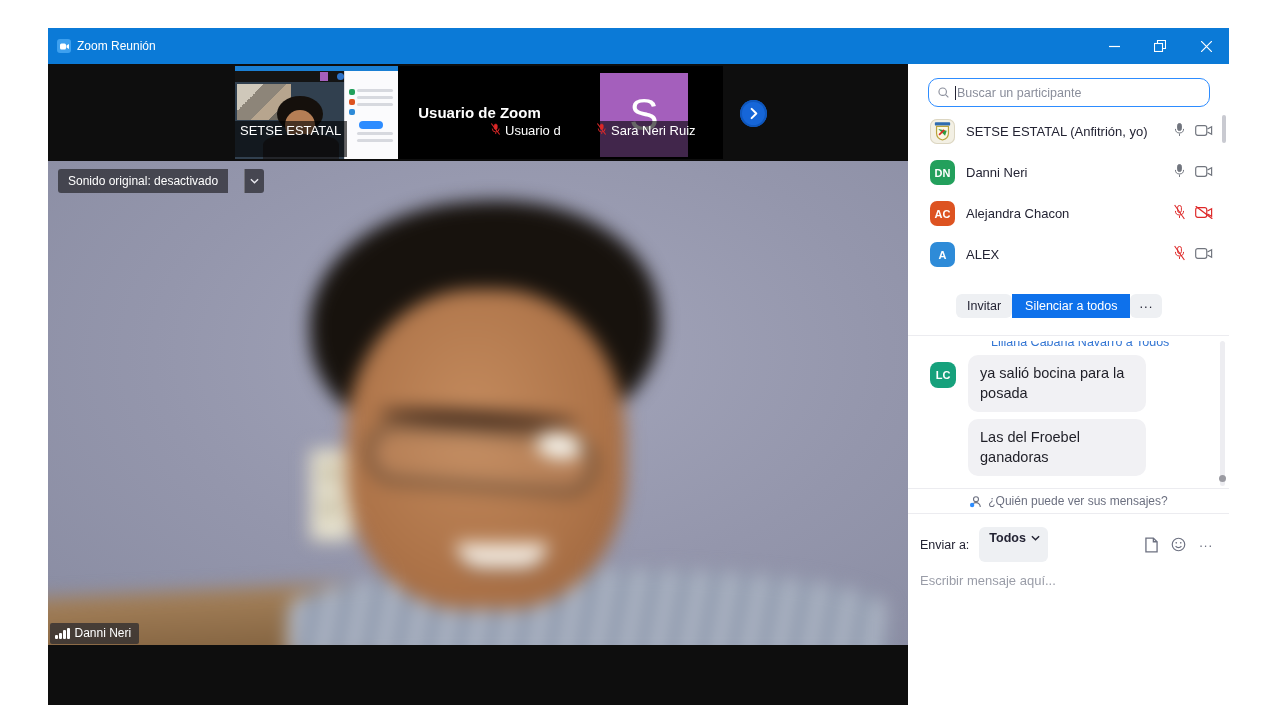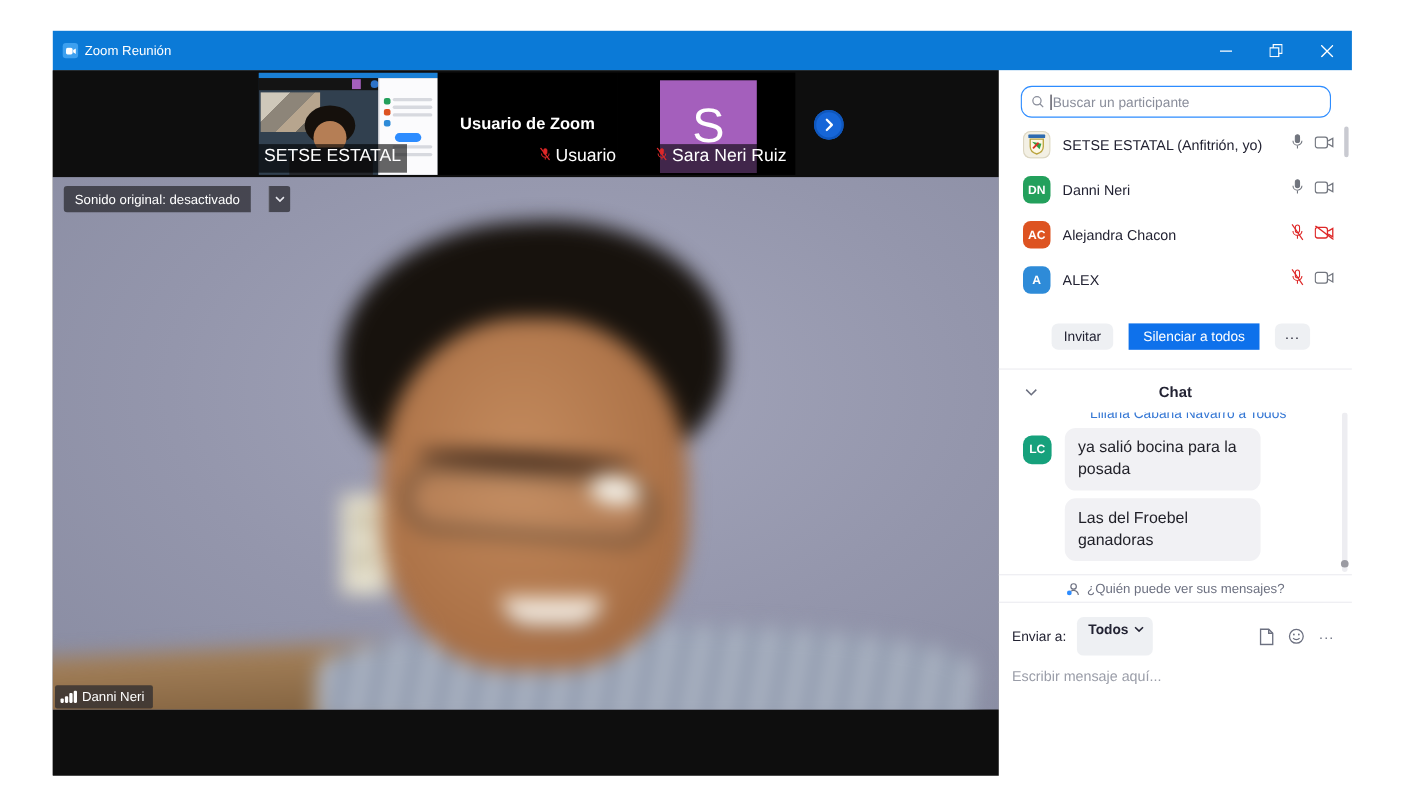--- a/index.html
+++ b/index.html
@@ -16,21 +16,21 @@
   .tb-btn svg { display:block; }
 
   
   .content { display:flex; height:641px; }
   .stage { position:relative; width:860px; background:#0e0e0e; }
   .panel { position:relative; width:321px; background:#ffffff; }
 
   
   .filmstrip { position:relative; height:97px; background:#0e0e0e; }
   .tile { position:absolute; top:2px; height:93px; background:#000; overflow:hidden; }
-  .tile-label { position:absolute; left:0; bottom:2px; display:flex; align-items:center; gap:4px; background:rgba(0,0,0,0.6); color:#fff; font-size:16px; padding:2px 6px 6px 5px; white-space:nowrap; }
+  .tile-label { position:absolute; left:0; bottom:2px; display:flex; align-items:center; gap:4px; background:rgba(0,0,0,0.6); color:#fff; font-size:13px; padding:2px 6px 19px 5px; white-space:nowrap; }
 
   
   .mini-shot { position:absolute; inset:0; background:#31404f; }
   .ms-titlebar { position:absolute; left:0; top:0; right:0; height:5px; background:#1a7fd4; }
   .ms-strip { position:absolute; left:0; top:5px; right:0; height:11px; background:#141414; }
   .ms-purple { position:absolute; left:85px; top:6px; width:8px; height:9px; background:#a45fbc; }
   .ms-dot { position:absolute; left:102px; top:7px; width:7px; height:7px; border-radius:50%; background:#2d72c8; }
   .ms-photo { position:absolute; left:2px; top:18px; width:54px; height:36px; background:linear-gradient(135deg,#cfc8ba 0 30%,#8d8579 30% 55%,#b7a58e 55% 75%,#6f6a60 75%); }
   .ms-hair { position:absolute; left:42px; top:30px; width:46px; height:36px; border-radius:50%; background:#15100c; }
   .ms-face { position:absolute; left:50px; top:44px; width:30px; height:30px; border-radius:50%; background:#b57e55; }
@@ -89,21 +89,21 @@
   .p-row .p-name { margin-left:11px; font-size:13px; color:#232333; flex:1; white-space:nowrap; overflow:hidden; }
   .p-row .p-icons { display:flex; align-items:center; gap:9px; }
   .av-logo { background:#f3f0e4; box-shadow:inset 0 0 0 1px #dcd6c2; }
   .av-green { background:#23a05c; }
   .av-orange { background:#dd5321; }
   .av-blue { background:#2e8bd8; }
   .av-teal { background:#16a17c; }
 
   .p-scrollthumb { position:absolute; right:3px; top:4px; width:4px; height:28px; border-radius:2px; background:#c9cad1; }
 
-  .p-buttons { display:flex; align-items:center; justify-content:space-between; margin:19px 38px 0 36px;padding-left:12px; }
+  .p-buttons { display:flex; align-items:center; margin:19px 38px 0 36px;padding-left:12px; }
   .btn-light { background:#eef0f3; border:none; border-radius:6px; padding:5px 11px; font-size:12.5px; color:#232333; font-family:"Liberation Sans",sans-serif; cursor:pointer; }
   .btn-primary { background:#0e71eb; border:none; border-radius:0; padding:5px 13px; font-size:12.5px; color:#ffffff; font-family:Liberation Sans, sans-serif; cursor:pointer; }
   .btn-more { background:#eef0f3; border:none; border-radius:6px; padding:2px 9px 7px; font-size:13px; letter-spacing:1px; color:#232333; cursor:pointer; }
 
   .divider { border-top:1px solid #ececf0; margin-top:17px; }
 
   .chat-area { position:relative; height:147px; margin-top:5px; overflow:hidden;padding-left:21px; }
   .sender-clip { height:10px; overflow:hidden; margin-left:62px; }
   .sender-clip span { display:block; margin-top:-6px; font-size:12.5px; color:#3577d4; white-space:nowrap; }
   .chat-avatar { position:absolute; left:22px; top:21px; width:26px; height:26px; border-radius:8px; display:flex; align-items:center; justify-content:center; color:#fff; font-size:11px; font-weight:bold; }
@@ -385,28 +385,20 @@
       </div>
 
       <div class="p-buttons">
         <button class="btn-light">Invitar</button>
         <button class="btn-primary">Silenciar a todos</button>
         <button class="btn-more">...</button>
       </div>
 
       <div class="divider"></div>
 
-      <div class="sect-header" style="margin-top:6px;">
-        <span class="chev">
-          <svg width="11" height="7" viewBox="0 0 12 7">
-              <path d="M1 1 L6 6 L11 1" fill="none" stroke="#6c7080" stroke-width="1.5"></path>
-            </svg>
-        </span>
-        <span class="sect-title">Chat</span>
-      </div>
 
       <div class="chat-area">
         <div class="sender-clip">
           <span>Liliana Cabaña Navarro a Todos</span>
         </div>
         <span class="chat-avatar av-teal">LC</span>
         <div class="bubble bubble1">ya salió bocina para la posada</div>
         <div class="bubble bubble2">Las del Froebel ganadoras</div>
         <div class="chat-scrolltrack"></div>
         <div class="chat-scrolldot"></div>

